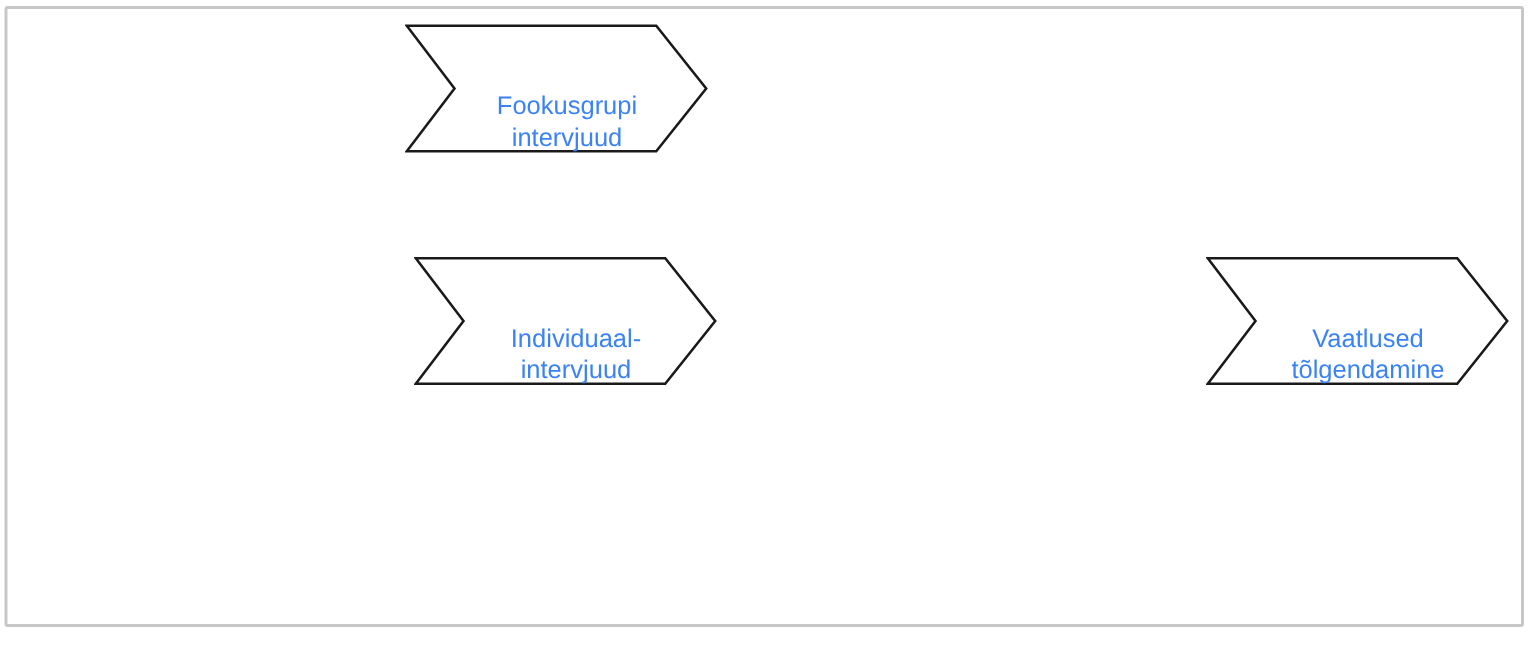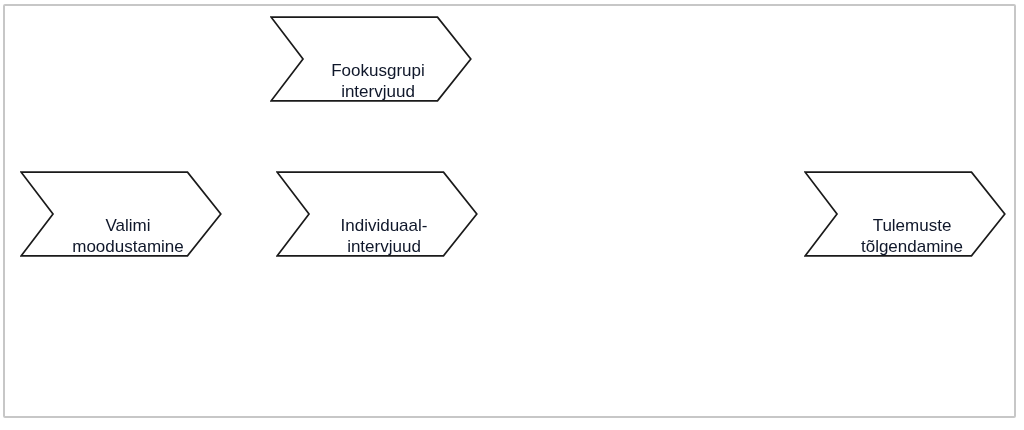--- a/index.html
+++ b/index.html
@@ -43,21 +43,21 @@
     right: 0;
     top: 0;
     bottom: 0;
     display: flex;
     align-items: center;
     justify-content: center;
     text-align: center;
     white-space: pre-line;
     font-size: 17px;
     line-height: 21px;
-    color: #0f172a;
+    color: #3b82f6;
     margin-top: 44px;
   }
   
   .pos-top    { left: 270px; top: 16px;  }
   .pos-mid-1  { left: 20px;  top: 171px; }
   .pos-mid-2  { left: 276px; top: 171px; }
   .pos-mid-3  { left: 539px; top: 171px; }
   .pos-mid-4  { left: 804px; top: 171px; }
   .pos-bottom { left: 270px; top: 326px; }
 </style>
@@ -69,39 +69,32 @@
   <div class="frame"></div>
 
   <div class="step pos-top">
     <svg width="202" height="86" viewBox="0 0 202 86">
       <polygon points="1.2,1.2 167.5,1.2 200.8,43 167.5,84.8 1.2,84.8 33,43" fill="#ffffff" stroke-width="1.7" stroke="#1a1a1a"></polygon>
     </svg>
     <span class="label">Fookusgrupi
 intervjuud</span>
   </div>
 
-  <div class="step pos-mid-1">
-    <svg width="202" height="86" viewBox="0 0 202 86">
-      <polygon points="1.2,1.2 167.5,1.2 200.8,43 167.5,84.8 1.2,84.8 33,43" fill="#ffffff" stroke-width="1.7" stroke="#1a1a1a"></polygon>
-    </svg>
-    <span class="label">Valimi
-moodustamine</span>
-  </div>
 
   <div class="step pos-mid-2">
     <svg width="202" height="86" viewBox="0 0 202 86">
       <polygon points="1.2,1.2 167.5,1.2 200.8,43 167.5,84.8 1.2,84.8 33,43" fill="#ffffff" stroke-width="1.7" stroke="#1a1a1a"></polygon>
     </svg>
     <span class="label">Individuaal-
 intervjuud</span>
   </div>
 
 
   <div class="step pos-mid-4">
     <svg width="202" height="86" viewBox="0 0 202 86">
       <polygon points="1.2,1.2 167.5,1.2 200.8,43 167.5,84.8 1.2,84.8 33,43" fill="#ffffff" stroke-width="1.7" stroke="#1a1a1a"></polygon>
     </svg>
-    <span class="label">Tulemuste
+    <span class="label">Vaatlused
 tõlgendamine</span>
   </div>
 
 
 </div>
 
 </body></html>

